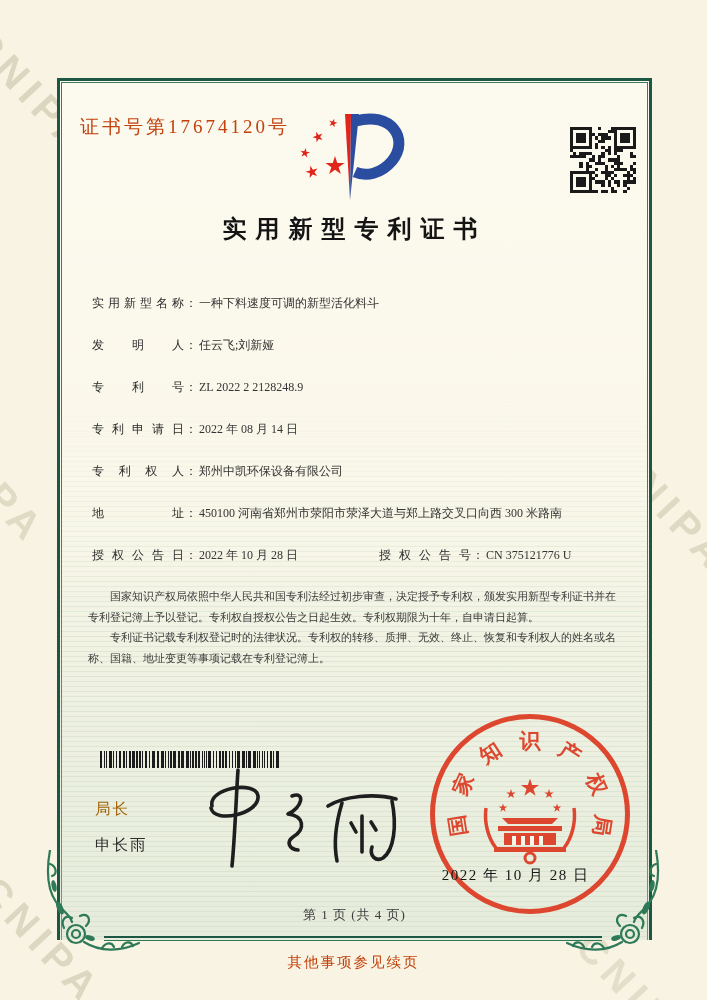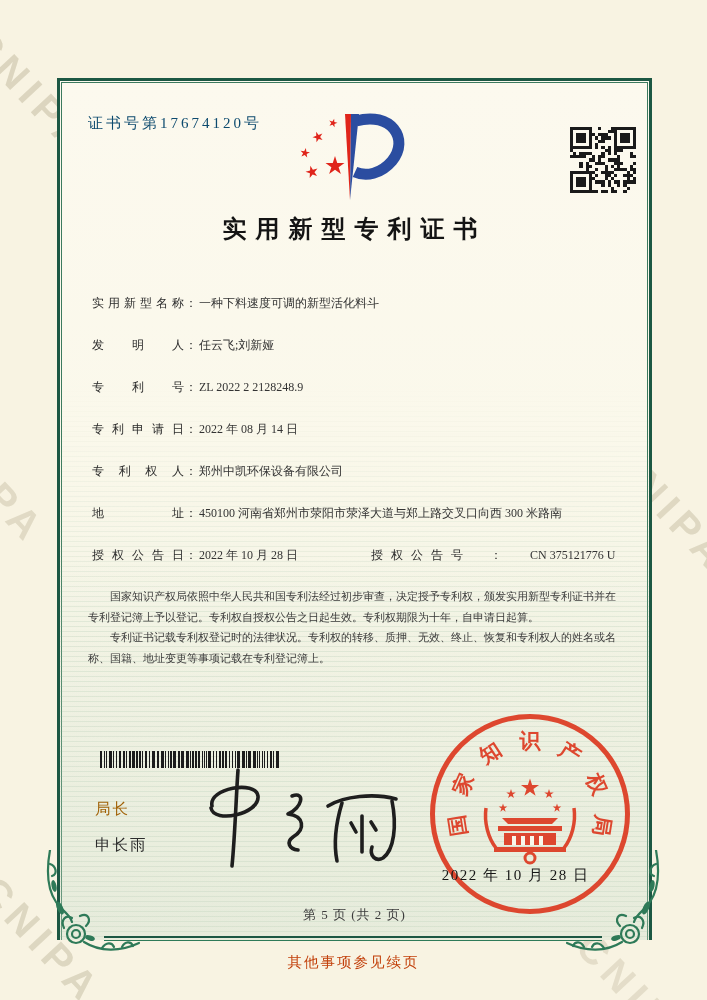--- a/index.html
+++ b/index.html
@@ -32,35 +32,35 @@
          mask-image:linear-gradient(180deg,transparent 0%,#000 45%);}
 
   
   .bottom-rule{position:absolute;left:104px;top:936px;width:498px;height:5px;
          border-top:2px solid #1c5743;border-bottom:1px solid #2e7a58;box-sizing:border-box;}
   .ornament{position:absolute;width:100px;height:108px;}
   .ornament.left{left:42px;top:850px;}
   .ornament.right{left:564px;top:850px;transform:scaleX(-1);}
 
   
-  .cert-no{position:absolute;left:88px;top:114px;font-size:15px;letter-spacing:3px;color:#0c4a6e;}
+  .cert-no{position:absolute;left:80px;top:114px;font-size:19px;letter-spacing:3px;color:#c2410c;}
   .logo{position:absolute;left:293px;top:108px;width:122px;height:100px;}
   .qr{position:absolute;left:570px;top:127px;width:66px;height:66px;}
   .title{position:absolute;left:57px;top:213px;width:595px;text-align:center;
          font-size:24px;font-weight:bold;letter-spacing:9px;color:#141414;}
 
   
   .fields{position:absolute;left:92px;top:293px;width:548px;font-size:12px;color:#333;}
   .row{display:flex;align-items:flex-start;margin-bottom:21px;line-height:21px;}
   .lbl{display:inline-block;width:92px;text-align:justify;text-align-last:justify;
        color:#2b2b2b;flex:0 0 92px;}
   .colon{margin:0 2px 0 1px;color:#2b2b2b;}
   .val{flex:1;color:#333;}
   .row.double .val1{flex:0 0 168px;}
-  .row.double .pair2{display:flex;margin-left:4px;gap:26px;}
+  .row.double .pair2{display:flex;margin-left:12px;}
 
   
   .paras{position:absolute;left:88px;top:586px;width:530px;}
   .paras p{margin:0;font-size:11px;line-height:20.5px;text-indent:2em;color:#3a3a3a;}
 
   
   .barcode{position:absolute;left:100px;top:751px;width:182px;height:17px;}
 
   
   .sig-title{position:absolute;left:95px;top:799px;font-size:15.5px;letter-spacing:2px;color:#a16207;}
@@ -545,16 +545,16 @@
           <rect x="9" y="22" width="4" height="9"></rect>
         </g>
         <circle cx="0" cy="44" r="5" fill="none" stroke="#dd3b22" stroke-width="3"></circle>
         <path d="M-44,-6 C-46,8 -42,24 -34,34" fill="none" stroke="#dd3b22" stroke-width="3.5"></path>
         <path d="M44,-6 C46,8 42,24 34,34" fill="none" stroke="#dd3b22" stroke-width="3.5"></path>
       </svg>
     </div>
   </div>
   <div class="seal-date">2022 年 10 月 28 日</div>
 
-  <div class="page-info">第 5 页 (共 2 页)</div>
+  <div class="page-info">第 1 页 (共 4 页)</div>
   <div class="cont-note">其他事项参见续页</div>
 
 </div>
 
 </body></html>

